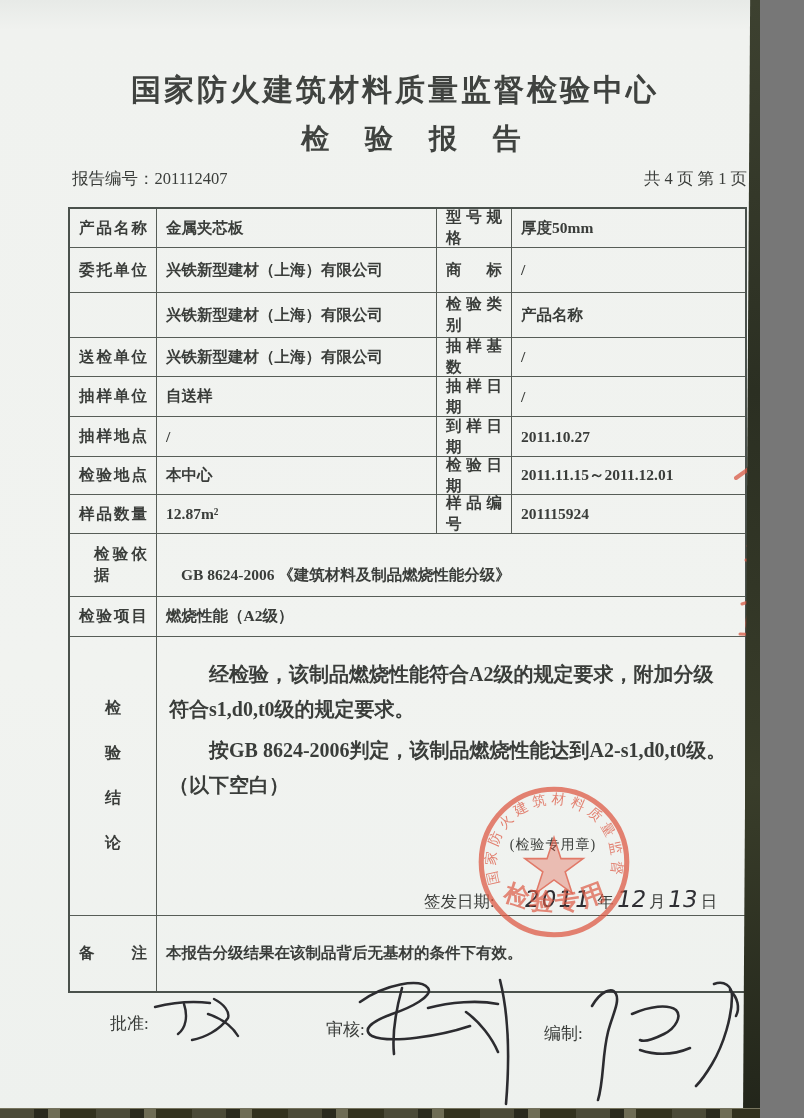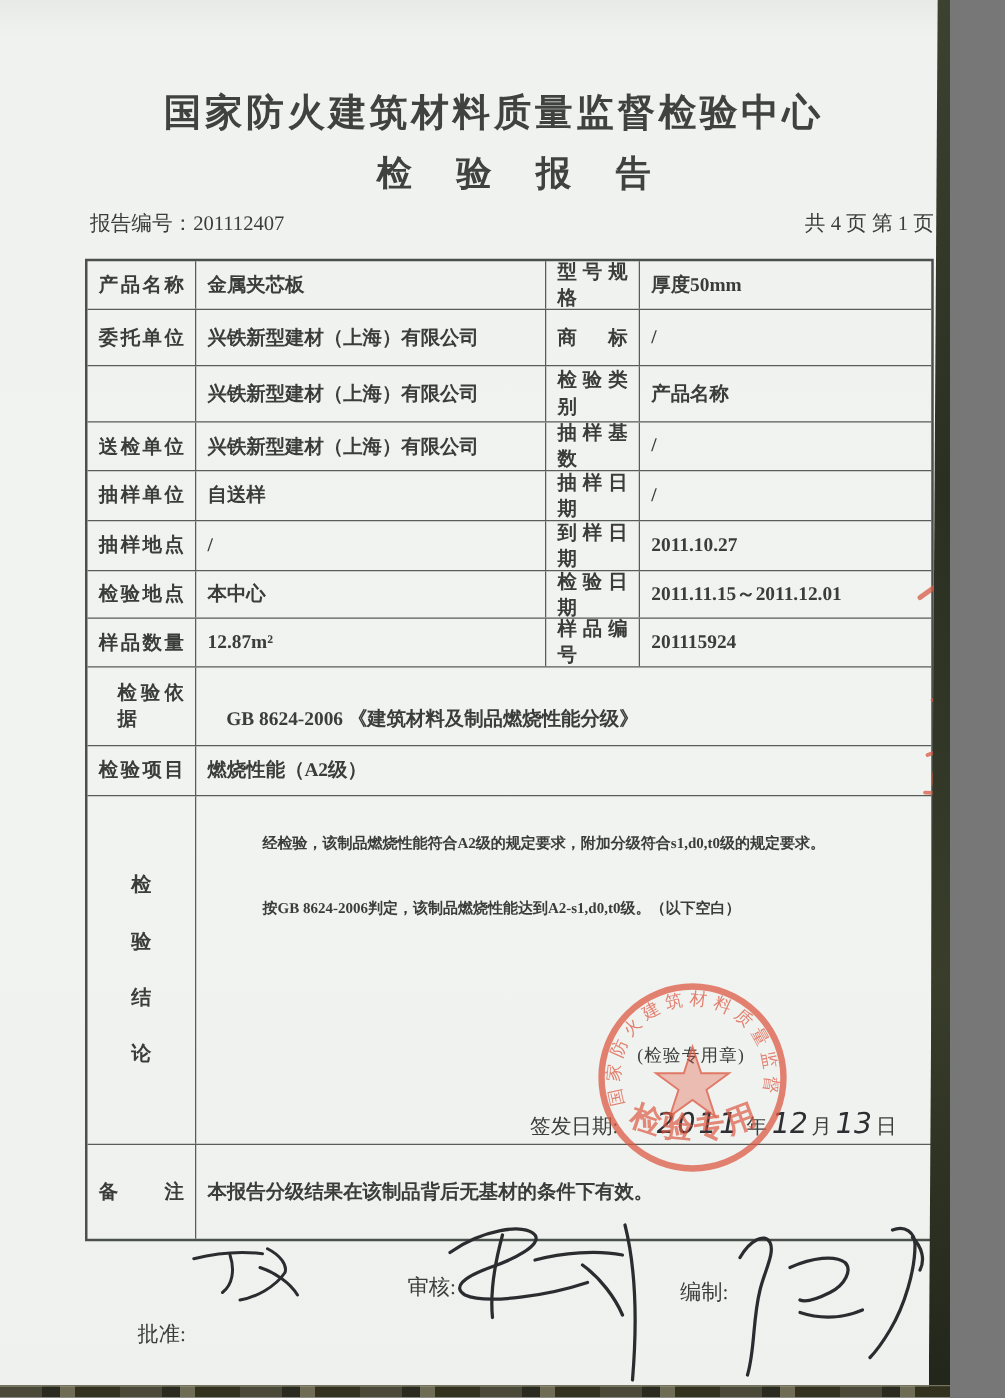--- a/index.html
+++ b/index.html
@@ -31,36 +31,36 @@
   .mid{border-right:1px solid #575d57;}
   .val{padding-left:9px;}
   .two{flex-direction:column;justify-content:center;gap:48px;}
   .two > span{display:block;line-height:21px;}
   .fringe{text-shadow:0 1px 0 rgba(190,80,190,.35),0 -1px 0 rgba(60,170,110,.4);}
   .bottom-align{align-items:flex-end;padding-bottom:10px;padding-left:24px;}
   
   .vert{flex-direction:column;justify-content:center;gap:24px;}
   .vert > span{width:auto;text-align:center;font-size:16px;}
   .concl{display:block;position:relative;padding:0 14px 0 12px;}
-  .concl p{margin:17px;font-size:12px;line-height:35px;text-indent:2em;}
+  .concl p{margin:0;font-size:20px;line-height:35px;text-indent:2em;}
   .concl p.p1{margin-top:20px;}
   .concl p.p2{margin-top:6px;}
   
   .stamp-svg{position:absolute;left:472px;top:780px;width:164px;height:164px;opacity:.92;}
   .stamp-note{position:absolute;left:468px;top:836px;width:170px;text-align:center;
     font-size:14px;color:#3a3d3a;letter-spacing:1px;}
   .issue{position:absolute;left:424px;top:886px;font-size:16.5px;display:flex;
     align-items:baseline;color:#3a3d3a;}
   .hw{font-size:23px;transform:skewX(-10deg);display:inline-block;
     font-family:"DejaVu Sans","Liberation Sans",sans-serif;color:#2e2e33;}
   .hw-year{margin-left:30px;margin-right:6px;letter-spacing:2px;}
   .hw-d{margin:0 3px;}
   
   .sig-label{position:absolute;font-size:17px;color:#3a3d3a;}
-  .lab-approve{left:110px;top:1012px;margin-top:44px;}
+  .lab-approve{left:110px;top:1012px;}
   .lab-review{left:326px;top:1018px;text-align:right;}
   .lab-prepare{left:544px;top:1022px;}
   .ink{position:absolute;left:0;top:0;width:804px;height:1118px;pointer-events:none;}
   
   .right-band{position:absolute;top:0;right:0;width:17px;height:1118px;
     background:linear-gradient(180deg,#3d4130 0,#2b2f22 35%,#393d2a 70%,#22251a 100%);
     clip-path:polygon(42% 0,100% 0,100% 100%,0 100%);}
   .bottom-band{position:absolute;bottom:0;left:0;width:804px;height:9px;
     border-top:1px solid #76745e;
     background:repeating-linear-gradient(90deg,#4b4a38 0 34px,#2a2a1e 34px 48px,#6e6c55 48px 60px,#33321f 60px 96px);}

